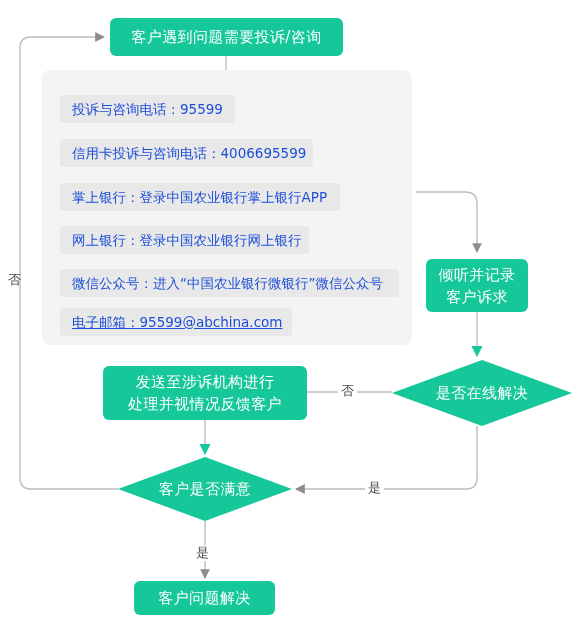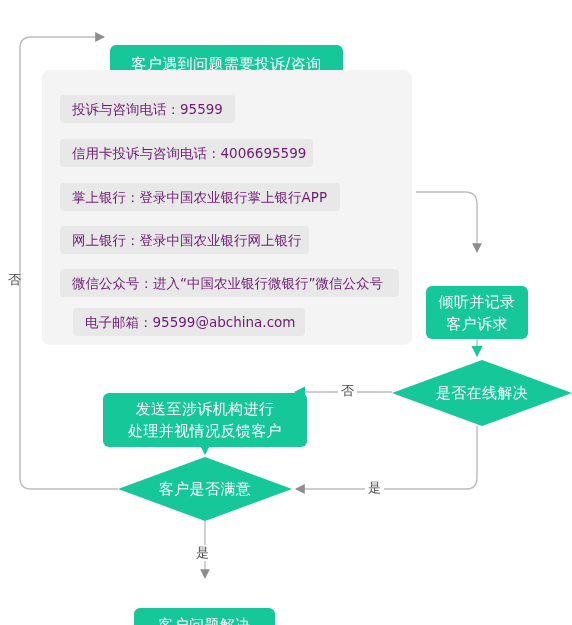--- a/index.html
+++ b/index.html
@@ -37,21 +37,20 @@
     justify-content: center;
     text-align: center;
     color: #ffffff;
     font-size: 15px;
     line-height: 20px;
     letter-spacing: .4px;
   }
   .node.proc {
     background: #16c79a;
     border-radius: 6px;
-    margin-top: 27px;
   }
   .node.proc.two-line {
     line-height: 22px;
   }
 
   .diamond {
     position: absolute;
     display: flex;
     align-items: center;
     justify-content: center;
@@ -82,21 +81,21 @@
     border-radius: 8px;
   }
   .chip {
     position: absolute;
     box-sizing: border-box;
     background: #e8e8e8;
     border-radius: 4px;
     display: flex;
     align-items: center;
     padding: 0 12px;
-    color: #701a75;
+    color: #1d4ed8;
     font-size: 13.5px;
     line-height: 18px;
     white-space: nowrap;
   }
 
   
   .elabel {
     position: absolute;
     color: #4a4a4a;
     font-size: 13px;
@@ -155,21 +154,21 @@
   </div>
   <div class="chip" style="left:60px; top:183px; width:280px; height:28px;">
     <span>掌上银行：登录中国农业银行掌上银行APP</span>
   </div>
   <div class="chip" style="left:60px; top:226px; width:249px; height:28px;align-items:center;">
     <span>网上银行：登录中国农业银行网上银行</span>
   </div>
   <div class="chip" style="left:60px; top:269px; width:339px; height:28px;">
     <span>微信公众号：进入“中国农业银行微银行”微信公众号</span>
   </div>
-  <div class="chip" style="left:73px; top:308px; width:232px; height:28px;">
+  <div class="chip" style="left:60px; top:308px; width:232px; height:28px;text-decoration:underline;">
     <span>电子邮箱：95599@abchina.com</span>
   </div>
 
   <div class="node proc two-line" style="left:426px; top:259px; width:102px; height:53px; flex-direction:column;align-items:center;">
     <span>倾听并记录</span>
     <span>客户诉求</span>
   </div>
 
   <div class="diamond" style="left:392px; top:360px; width:180px; height:66px;">
     <div class="shape"></div>

